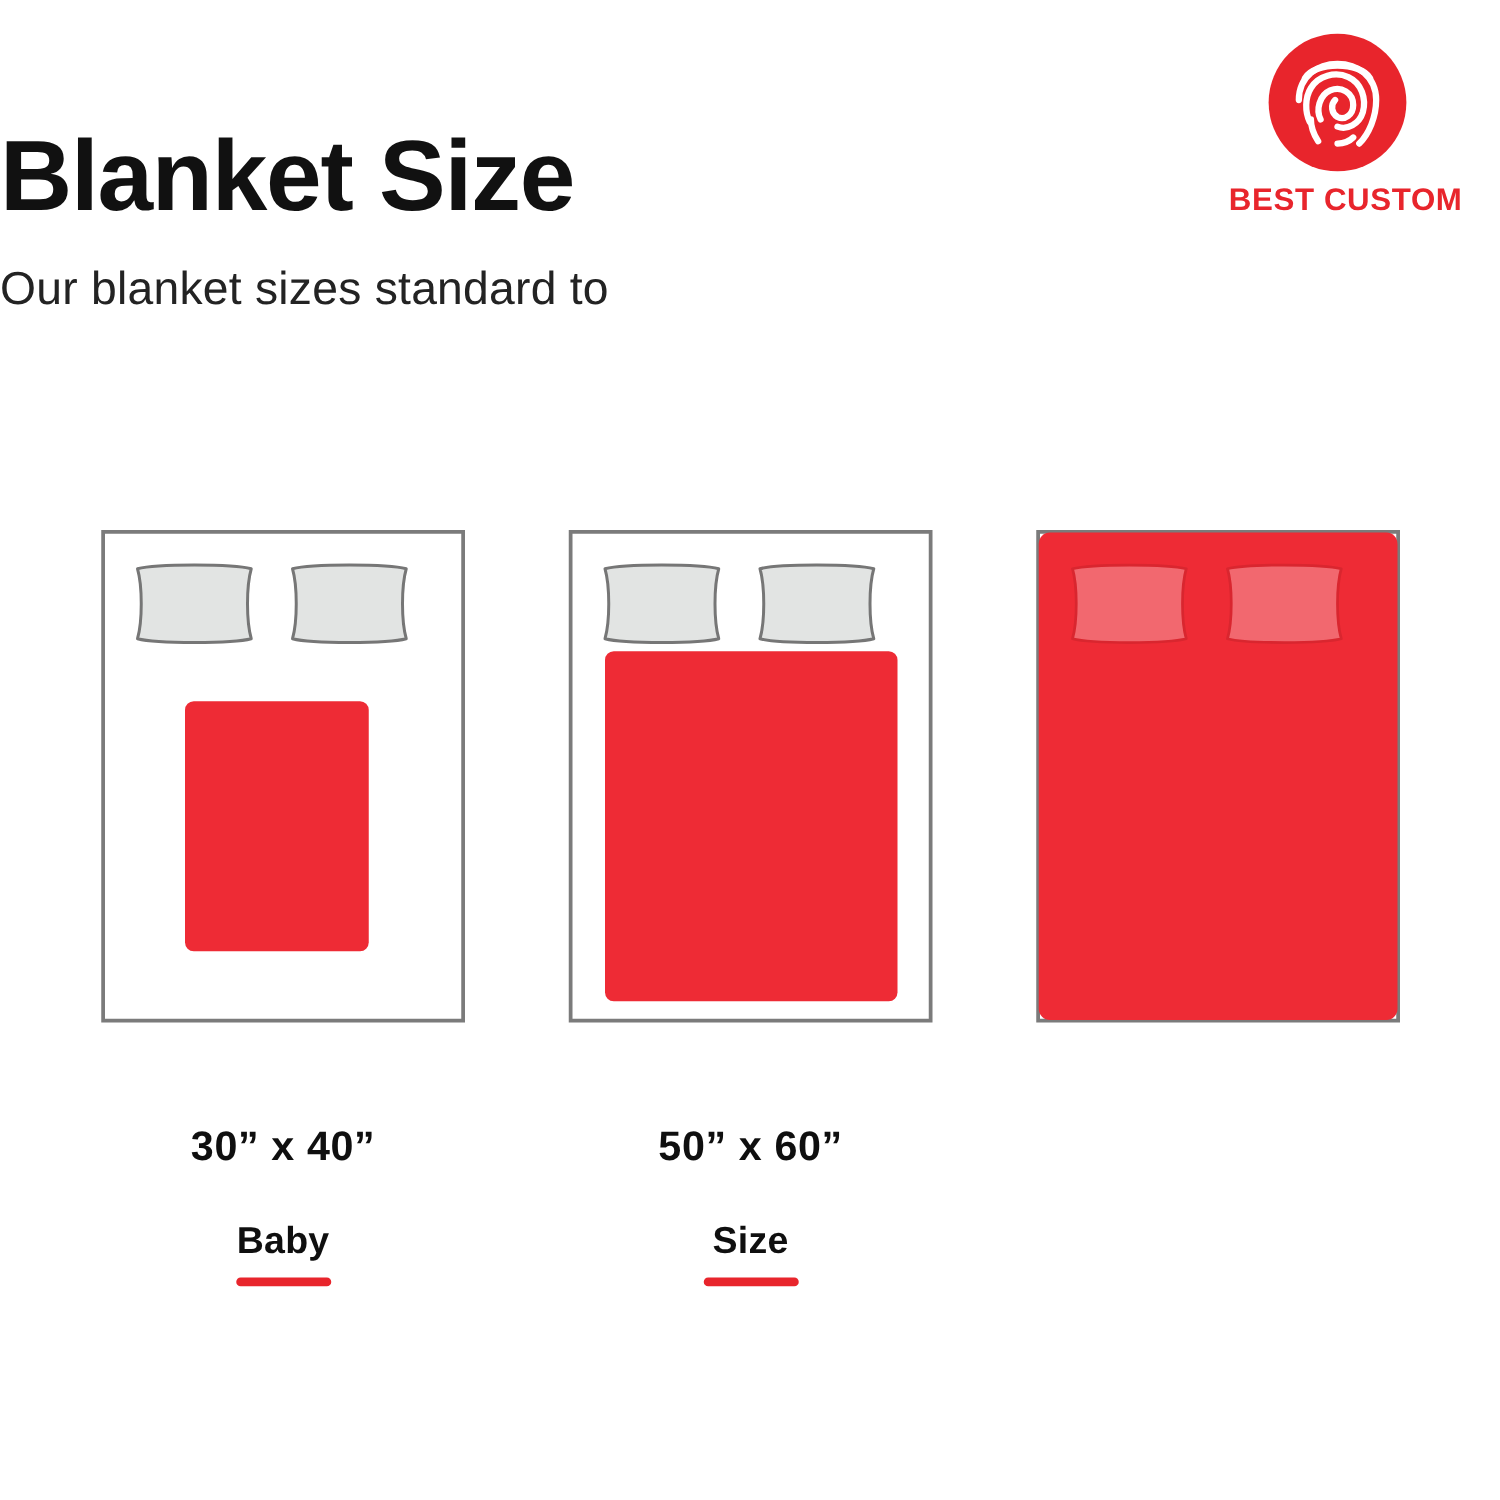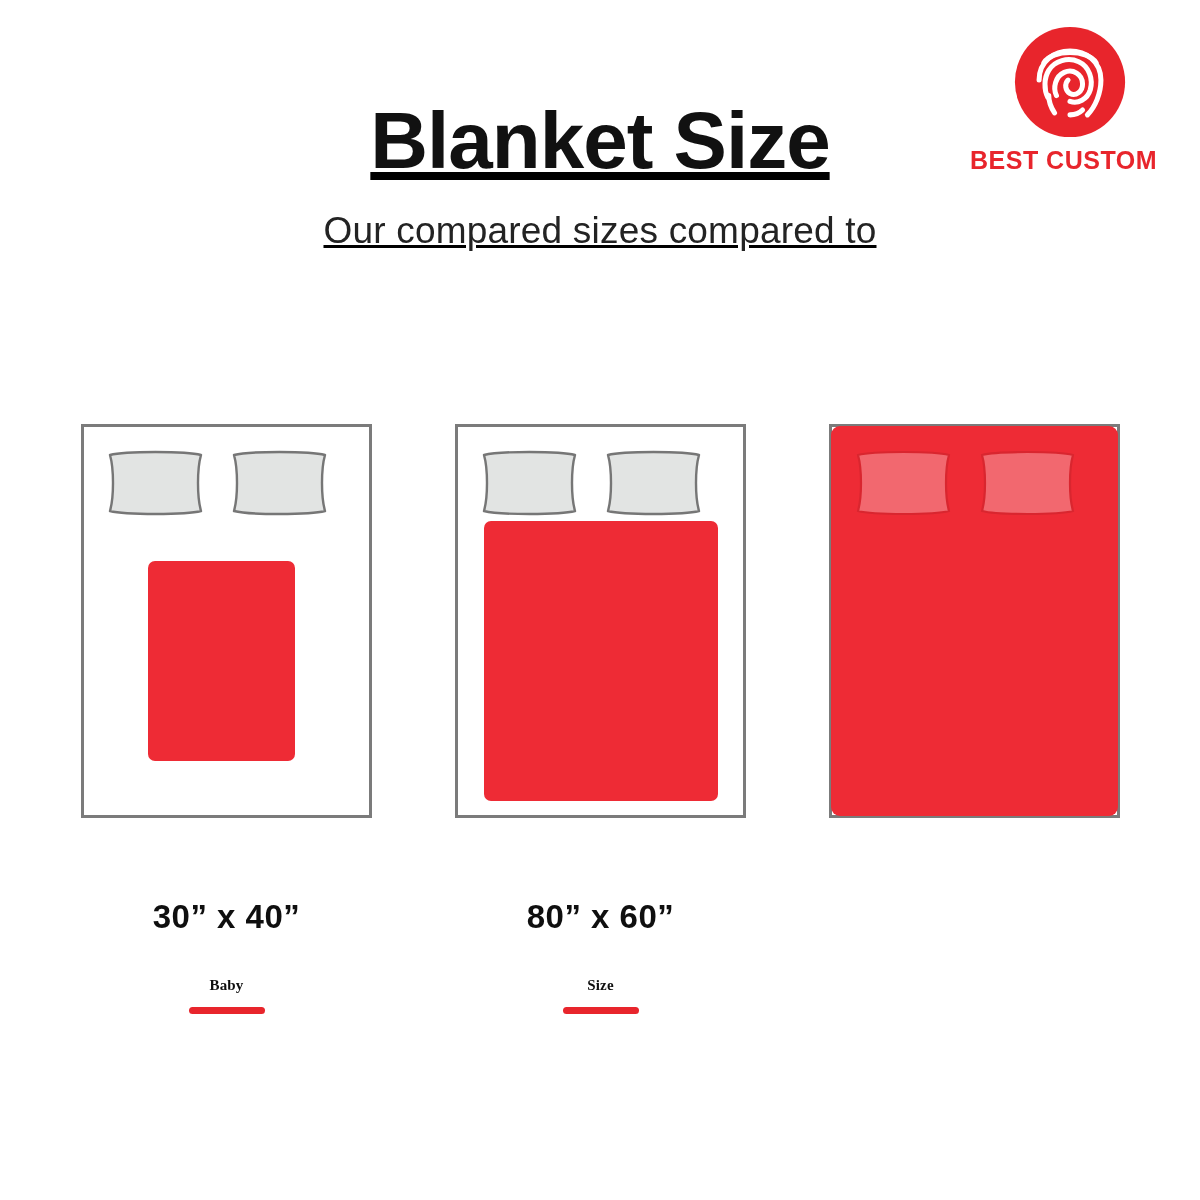--- a/index.html
+++ b/index.html
@@ -14,21 +14,21 @@
     overflow: hidden;
     position: relative;
   }
 
   
   .logo-block {
     position: absolute;
     top: 24px;
     right: 30px;
     width: 200px;
-    text-align: left;
+    text-align: right;
   }
   .logo-mark {
     width: 116px;
     height: 116px;
     margin: 0 auto;
     display: block;
   }
   .logo-word {
     margin-top: 6px;
     font-size: 25px;
@@ -38,22 +38,21 @@
     font-family: "Liberation Sans", sans-serif;
     white-space: nowrap;
   }
 
   
   .heading-wrap {
     position: absolute;
     top: 100px;
     left: 0;
     width: 1200px;
-    text-align: center;
-    text-decoration: underline;
+    text-align: left;
   }
   .title {
     font-size: 80px;
     font-weight: bold;
     color: #111111;
     letter-spacing: -1px;
     line-height: 1.02;
     margin: 0;
     padding: 0;
     font-family: "Liberation Sans", sans-serif;
@@ -160,26 +159,26 @@
   .dims {
     font-size: 33px;
     font-weight: bold;
     color: #0f0f0f;
     letter-spacing: 0.5px;
     line-height: 1;
     font-family: "Liberation Sans", sans-serif;
   }
   .size-name {
     margin-top: 45px;
-    font-size: 15px;
+    font-size: 30px;
     font-weight: bold;
     color: #0f0f0f;
     line-height: 1;
     letter-spacing: 0.2px;
-    font-family: Liberation Serif, serif;
+    font-family: Liberation Sans, sans-serif;
   }
   .underline-bar {
     margin: 14px auto 0 auto;
     width: 76px;
     height: 7px;
     border-radius: 4px;
     background: #e8252c;
   }
 </style>
 </head>
@@ -196,21 +195,21 @@
       <path d="M44 92 C40 86, 38 80, 38 74"></path>
       <path d="M60 94 C66 94, 70 92, 73 89"></path>
     </g>
   </svg>
   <div class="logo-word">BEST CUSTOM</div>
 </div>
 
 <div class="heading-wrap">
   <h1 class="title">Blanket Size</h1>
   <p class="subtitle">
-    <span>Our compared sizes compared to</span>
+    <span>Our blanket sizes standard to</span>
   </p>
 </div>
 
 <div class="beds-row">
 
   <div class="bed-col c0">
     <div class="bed-frame">
       <svg class="pillow left" viewBox="0 0 101 68">
         <path d="M5 6 C20 2, 81 2, 96 6 C92 20, 92 48, 96 62 C81 66, 20 66, 5 62 C9 48, 9 20, 5 6 Z" fill="#e2e4e3" stroke="#767676" stroke-width="2.4" stroke-linejoin="round"></path>
       </svg>
@@ -248,18 +247,18 @@
 
 <div class="caption-row">
 
   <div class="caption-col c0">
     <div class="dims">30” x 40”</div>
     <div class="size-name">Baby</div>
     <div class="underline-bar"></div>
   </div>
 
   <div class="caption-col c1">
-    <div class="dims">80” x 60”</div>
+    <div class="dims">50” x 60”</div>
     <div class="size-name">Size</div>
     <div class="underline-bar"></div>
   </div>
 
 </div>
 
 </body></html>

